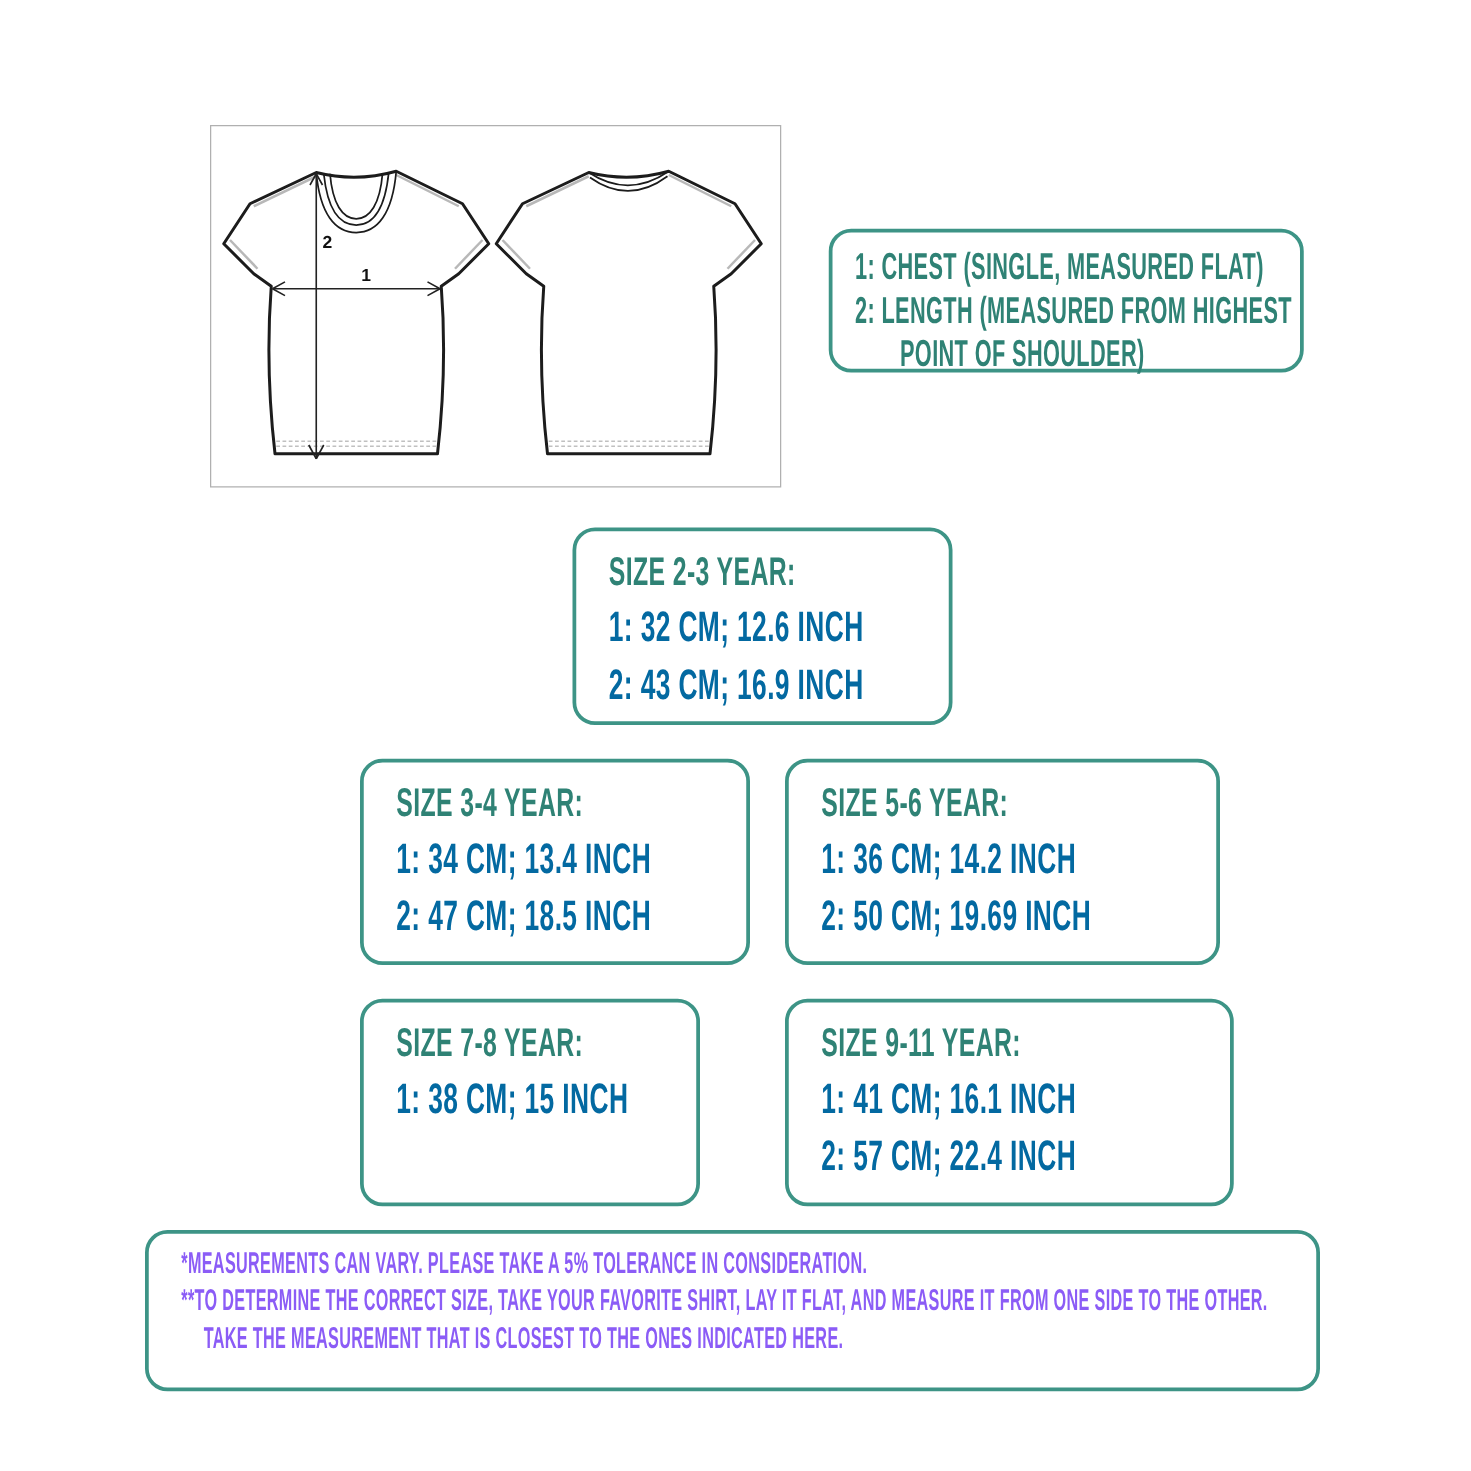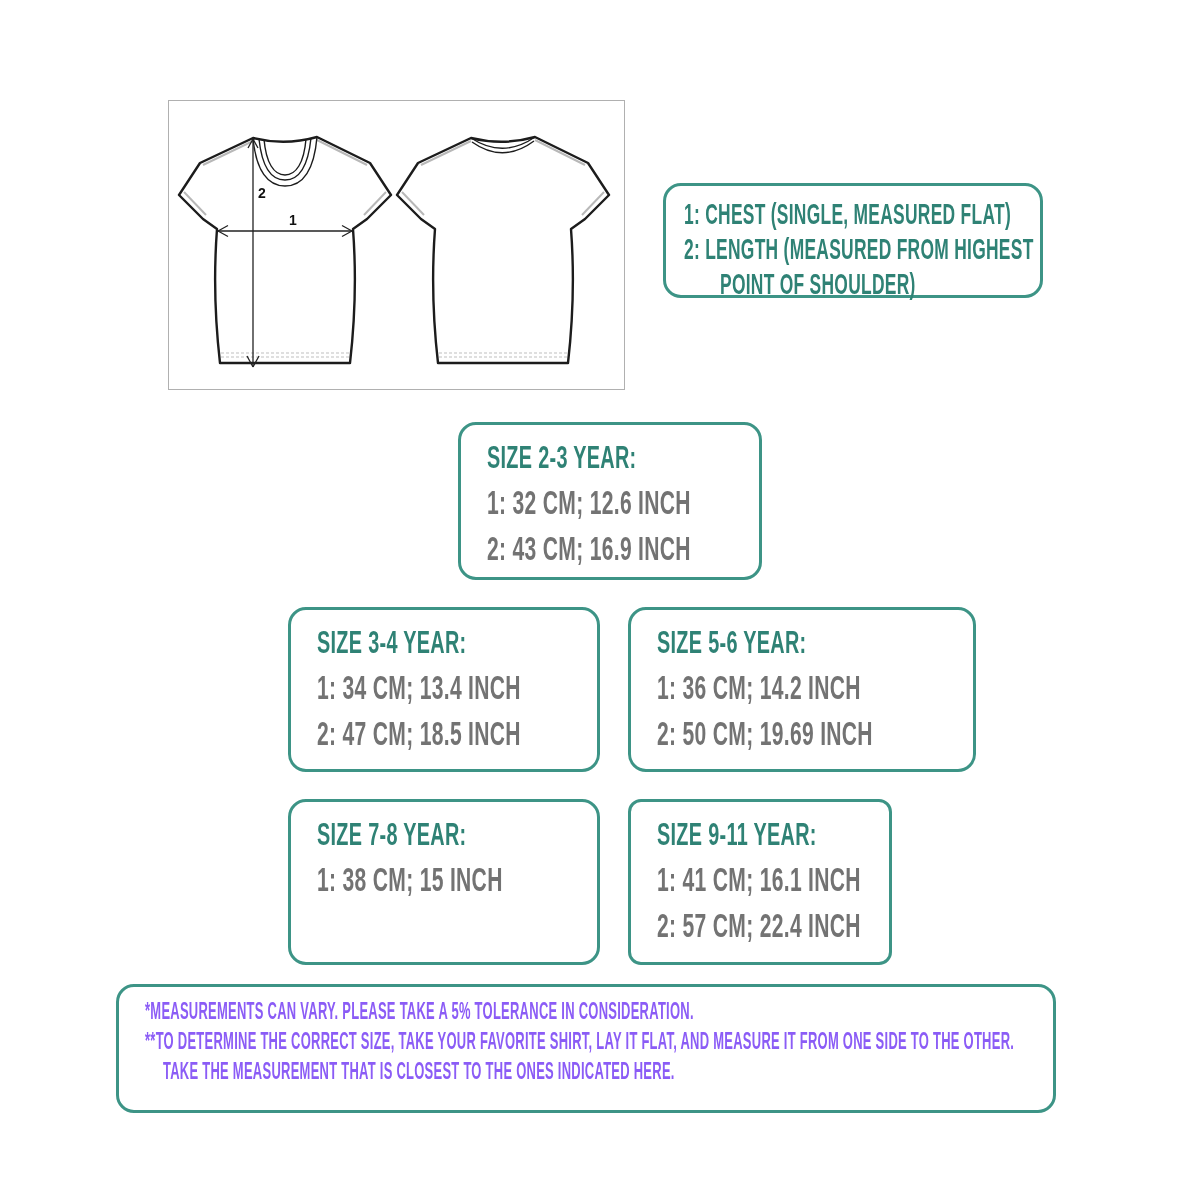--- a/index.html
+++ b/index.html
@@ -29,40 +29,40 @@
   .line > span {
     display:inline-block;
     transform:scaleX(var(--sx,0.6));
     transform-origin:0 60%;
     font-weight:700;
     text-transform:uppercase;
     letter-spacing:0.5px;
     white-space:nowrap;
   }
   .dark  { color:#2f8275; }
-  .light { color:#737373; }
+  .light { color:#0369a1; }
   .foot  { color:#8b5cf6; }
 
   .legend {
     left:663px; top:183px; width:380px; height:115px;
     padding:10px 0 0 18px;
     --sx:0.58;
   }
   .legend .line { font-size:30px; line-height:35px; }
   .legend .indent { padding-left:36px; }
 
   .sizebox { padding:10px 0 0 26px; --sx:0.62; }
   .sizebox .title { font-size:32px; line-height:44px;text-decoration:underline; }
   .sizebox .val   { font-size:34px; line-height:46px; }
 
   .b23  { left:458px; top:422px; width:304px; height:158px; }
   .b34  { left:288px; top:607px; width:312px; height:165px; }
   .b56  { left:628px; top:607px; width:348px; height:165px; }
-  .b78  { left:288px; top:799px; width:312px; height:166px; }
-  .b911 { left:628px; top:799px; width:264px; height:166px;border-radius:13px; }
+  .b78  { left:288px; top:799px; width:272px; height:166px; }
+  .b911 { left:628px; top:799px; width:359px; height:166px; }
 
   .footer {
     left:116px; top:984px; width:940px; height:129px;
     padding:9px 0 0 26px;
     --sx:0.54;
   }
   .footer .line { font-size:24px; line-height:30px; }
   .footer .indent { padding-left:18px; }
 
   

